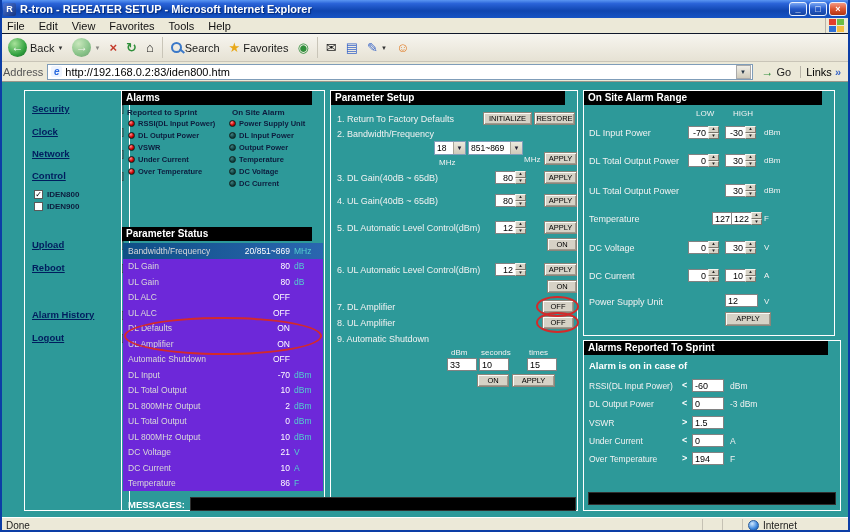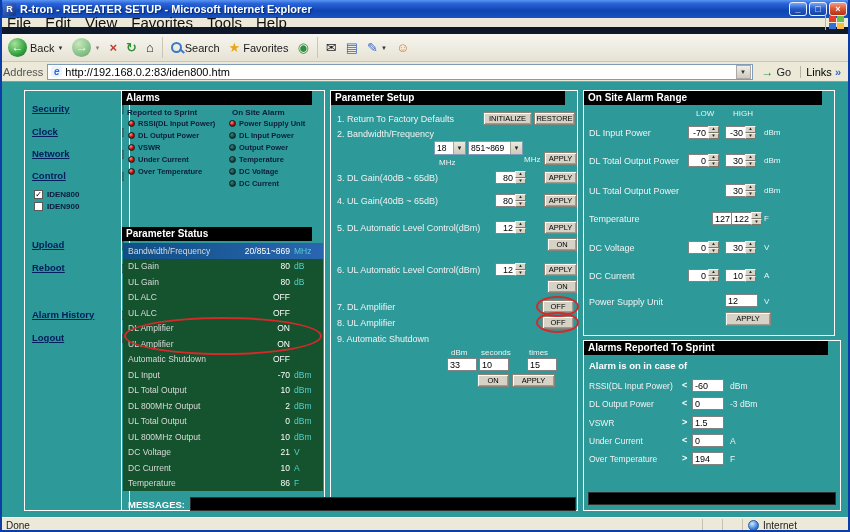--- a/index.html
+++ b/index.html
@@ -10,21 +10,21 @@
 
 .titlebar{position:absolute;top:0;left:0;width:850px;height:18px;background:linear-gradient(180deg,#5a96f2,#2a63d8 20%,#0f45b0 60%,#1653c4);display:flex;align-items:center;gap:4px;padding:0 3px;z-index:10;}
 .app-icon{width:13px;height:13px;border-radius:2px;background:linear-gradient(135deg,#4a76d8,#15337e);color:#fff;font-size:9px;font-weight:bold;text-align:center;line-height:13px;flex:0 0 auto;}
 .title-text{flex:1;color:#fff;font-size:11px;font-weight:bold;white-space:nowrap;overflow:hidden;text-shadow:1px 1px 1px #012879;}
 .winbtns{display:flex;gap:2px;flex:0 0 auto;}
 .winbtn{width:18px;height:14px;border:1px solid #e8f0ff;border-radius:3px;color:#fff;font-size:9px;font-weight:bold;line-height:11px;text-align:center;padding:0;font-family:inherit;}
 .winbtn.min,.winbtn.max{background:linear-gradient(180deg,#7aa8f6,#2358c8 50%,#16449f);}
 .winbtn.close{background:linear-gradient(180deg,#f49a84,#dd5631 50%,#b03312);}
 
 
-.menubar{position:absolute;top:18px;left:0;width:850px;height:16px;background:#ece9d8;border-bottom:7px solid #0f172a;display:flex;align-items:center;font-size:15px;z-index:10;}
+.menubar{position:absolute;top:18px;left:0;width:850px;height:16px;background:#ece9d8;border-bottom:1px solid #0f172a;display:flex;align-items:center;font-size:11px;z-index:10;}
 .menu-item{padding:1px 7px;color:#111;}
 .winflag{margin-left:auto;margin-right:3px;display:grid;grid-template-columns:7px 7px;grid-template-rows:6px 6px;gap:1px;padding:1px 3px;border-left:1px solid #b8b4a8;}
 .winflag i{display:block;}
 
 
 .toolbar{position:absolute;top:34px;left:0;width:850px;height:28px;background:linear-gradient(180deg,#f7f5ef,#e6e2d4);border-bottom:1px solid #c9c5b8;display:flex;align-items:center;gap:1px;padding:0 4px;font-size:11px;z-index:10;}
 .tool-btn{display:flex;align-items:center;gap:3px;padding:2px 4px;border-radius:3px;color:#1a1a1a;background:transparent;border:none;font-family:inherit;font-size:11px;}
 .tool-btn.disabled{opacity:.55;}
 .round-ico{width:19px;height:19px;border-radius:50%;background:radial-gradient(circle at 35% 30%,#a8e29a,#34a341 60%,#0f6020);color:#fff;font-size:12px;font-weight:bold;line-height:18px;text-align:center;}
 .mini-arrow::before{content:"▼";}
@@ -69,21 +69,21 @@
 
 
 .colhdr{position:absolute;font-size:8px;font-weight:bold;color:#0d1c3d;white-space:nowrap;}
 .arow{position:absolute;display:flex;align-items:center;gap:3px;}
 .albl{font-size:7.5px;font-weight:bold;color:#0d1c3d;white-space:nowrap;}
 .aled{width:7px;height:7px;border-radius:50%;border:1px solid #10201c;flex:0 0 auto;}
 .aled[data-led="red"]{background:radial-gradient(circle at 35% 30%,#ff9090,#cf0202 55%,#650000);}
 .aled[data-led="dark"]{background:radial-gradient(circle at 35% 30%,#437f7f,#0f4545 60%,#042a2a);}
 
 
-.slist{position:absolute;left:1px;right:1px;top:152px;height:248px;background:#14532d;overflow:hidden;}
+.slist{position:absolute;left:1px;right:1px;top:152px;height:248px;background:#6d28d9;overflow:hidden;}
 .srow{display:flex;align-items:center;height:15.5px;padding:0 5px;font-size:8.5px;}
 .srow .sl{flex:1;color:#d9d9d9;white-space:nowrap;}
 .srow .sv{color:#fff;min-width:46px;text-align:right;white-space:nowrap;}
 .srow .su{width:24px;margin-left:4px;color:#54cfcf;}
 .srow.hl{background:linear-gradient(90deg,#0f4f86,#2a66b0);}
 
 
 .plabel{position:absolute;font-size:9px;color:#f2f2f2;white-space:nowrap;}
 .plabel.sm{font-size:8px;}
 .wlabel{position:absolute;font-size:8.5px;color:#f2f2f2;white-space:nowrap;}
@@ -321,21 +321,21 @@
           <span class="sl">DL ALC</span>
           <span class="sv">OFF</span>
           <span class="su"></span>
         </div>
       <div class="srow">
           <span class="sl">UL ALC</span>
           <span class="sv">OFF</span>
           <span class="su"></span>
         </div>
       <div class="srow">
-          <span class="sl">DL Amplifier</span>
+          <span class="sl">DL Defaults</span>
           <span class="sv">ON</span>
           <span class="su"></span>
         </div>
       <div class="srow">
           <span class="sl">UL Amplifier</span>
           <span class="sv">ON</span>
           <span class="su"></span>
         </div>
       <div class="srow">
           <span class="sl">Automatic Shutdown</span>

